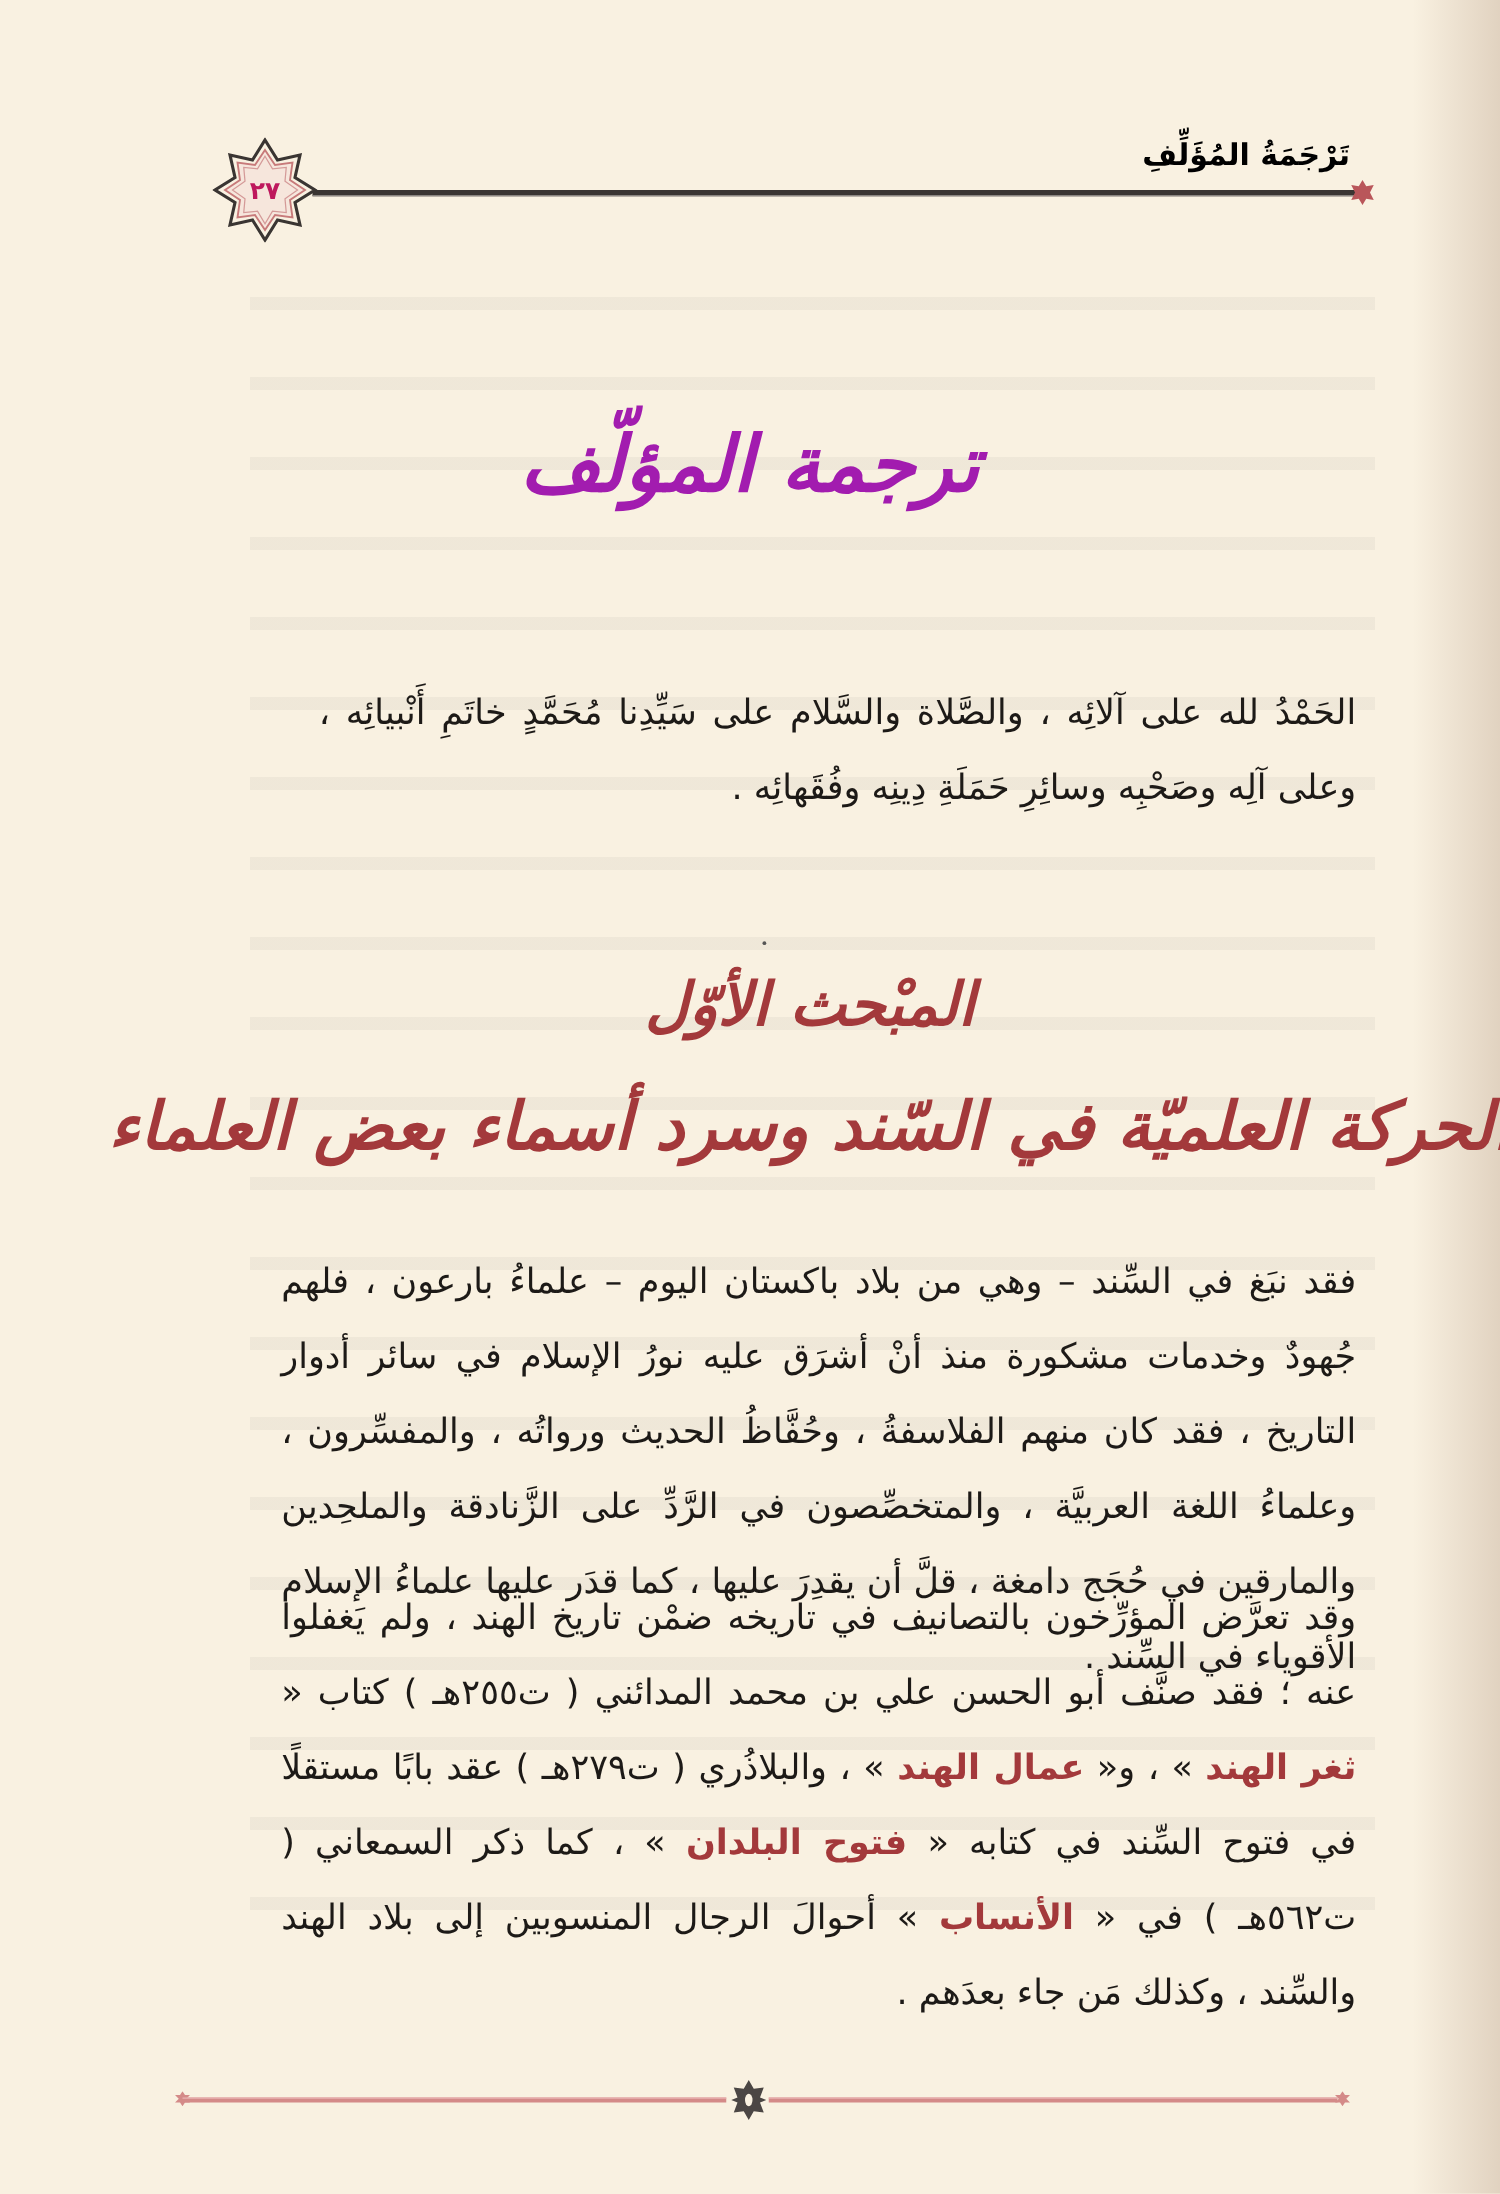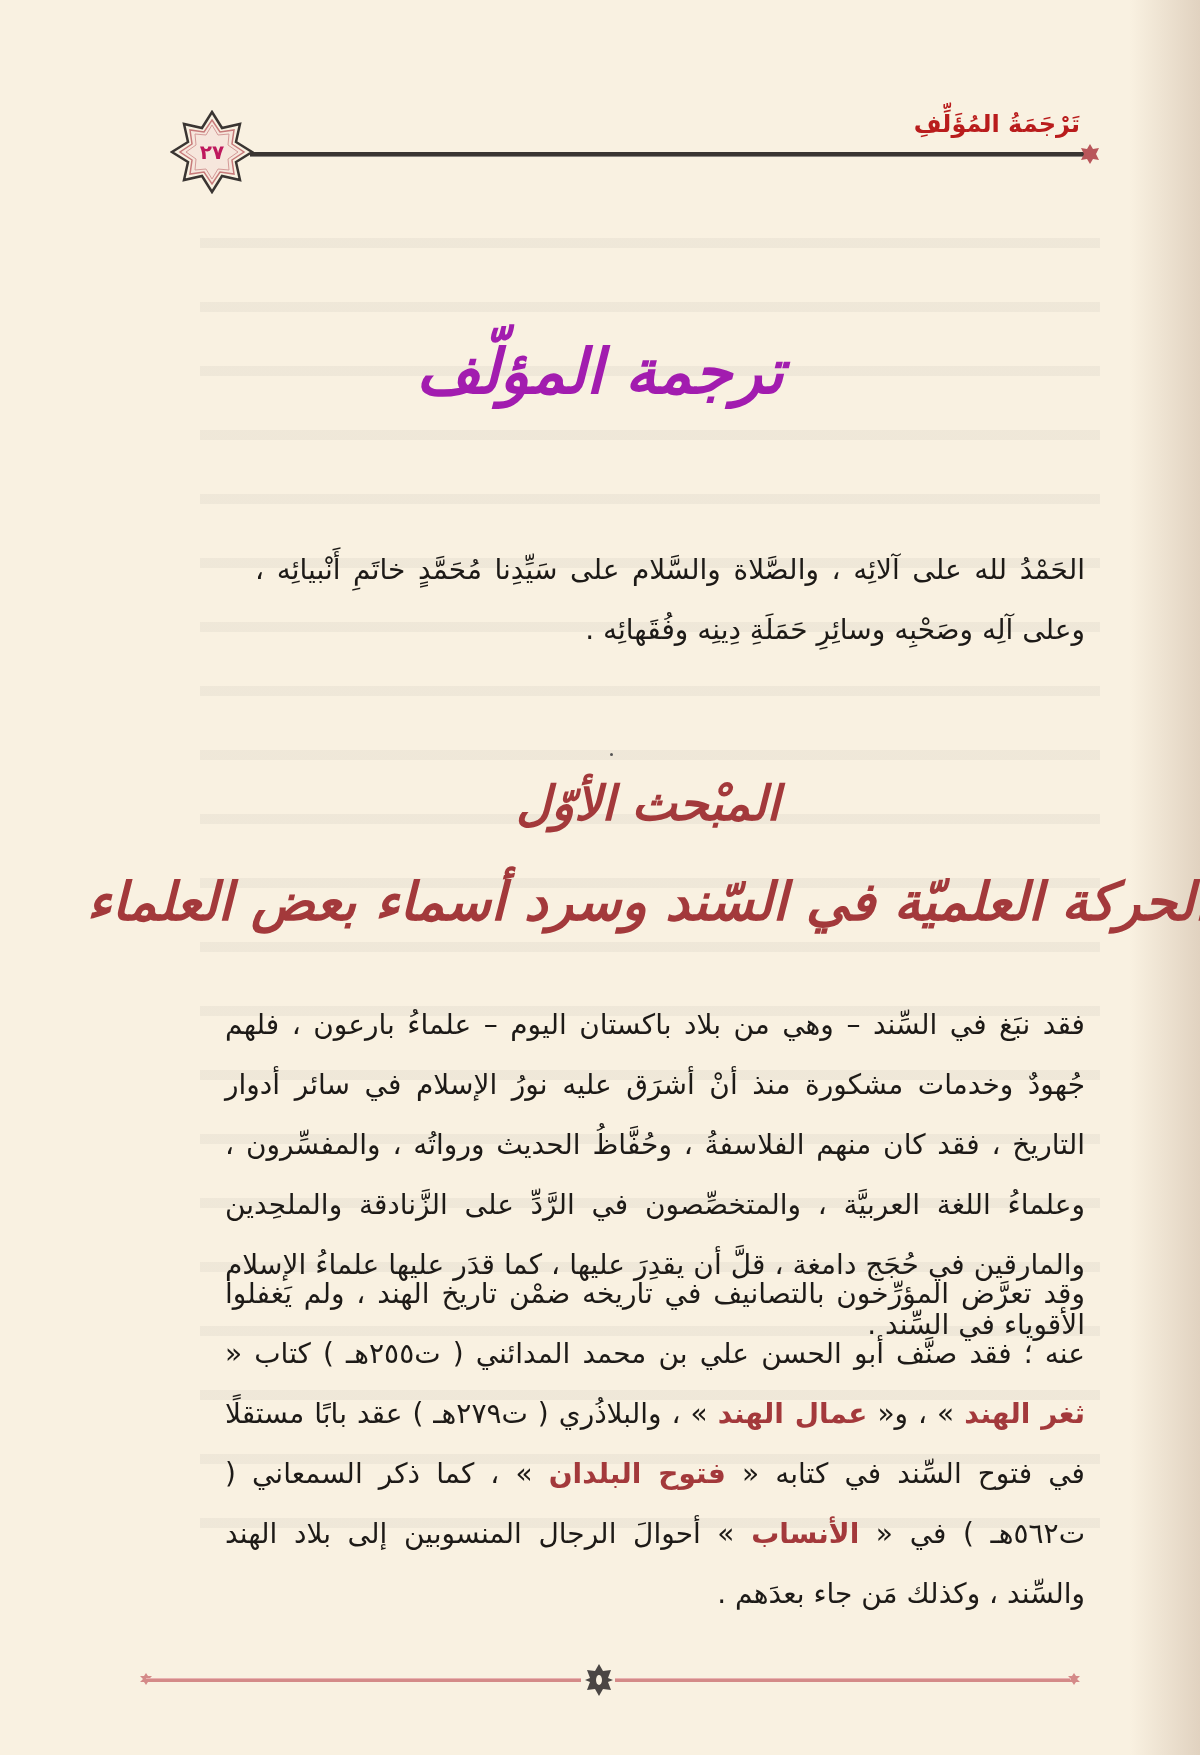--- a/index.html
+++ b/index.html
@@ -20,21 +20,21 @@
       background: repeating-linear-gradient(to bottom, transparent 0 38px, #555 38px 48px, transparent 48px 64px);
     }
     
     .header { position: absolute; left: 170px; top: 110px; width: 930px; height: 90px; }
     .header-rule {
       position: absolute; left: 80px; right: 14px; top: 42px; height: 4px;
       background: #3a3532; border-bottom: 1px solid #8a8580;
     }
     .header-title {
       position: absolute; right: 20px; top: 0px;
-      font-size: 24px; font-weight: bold; color: #b91c1c;
+      font-size: 24px; font-weight: bold; color: #000000;
       direction: rtl;
     }
     .rosette-end {
       position: absolute; right: 0px; top: 34px; width: 20px; height: 20px;
     }
     .page-badge {
       position: absolute; left: 0; top: 0; width: 84px; height: 84px;
     }
     .page-num {
       position: absolute; left: 0; top: 0; width: 84px; height: 84px;

